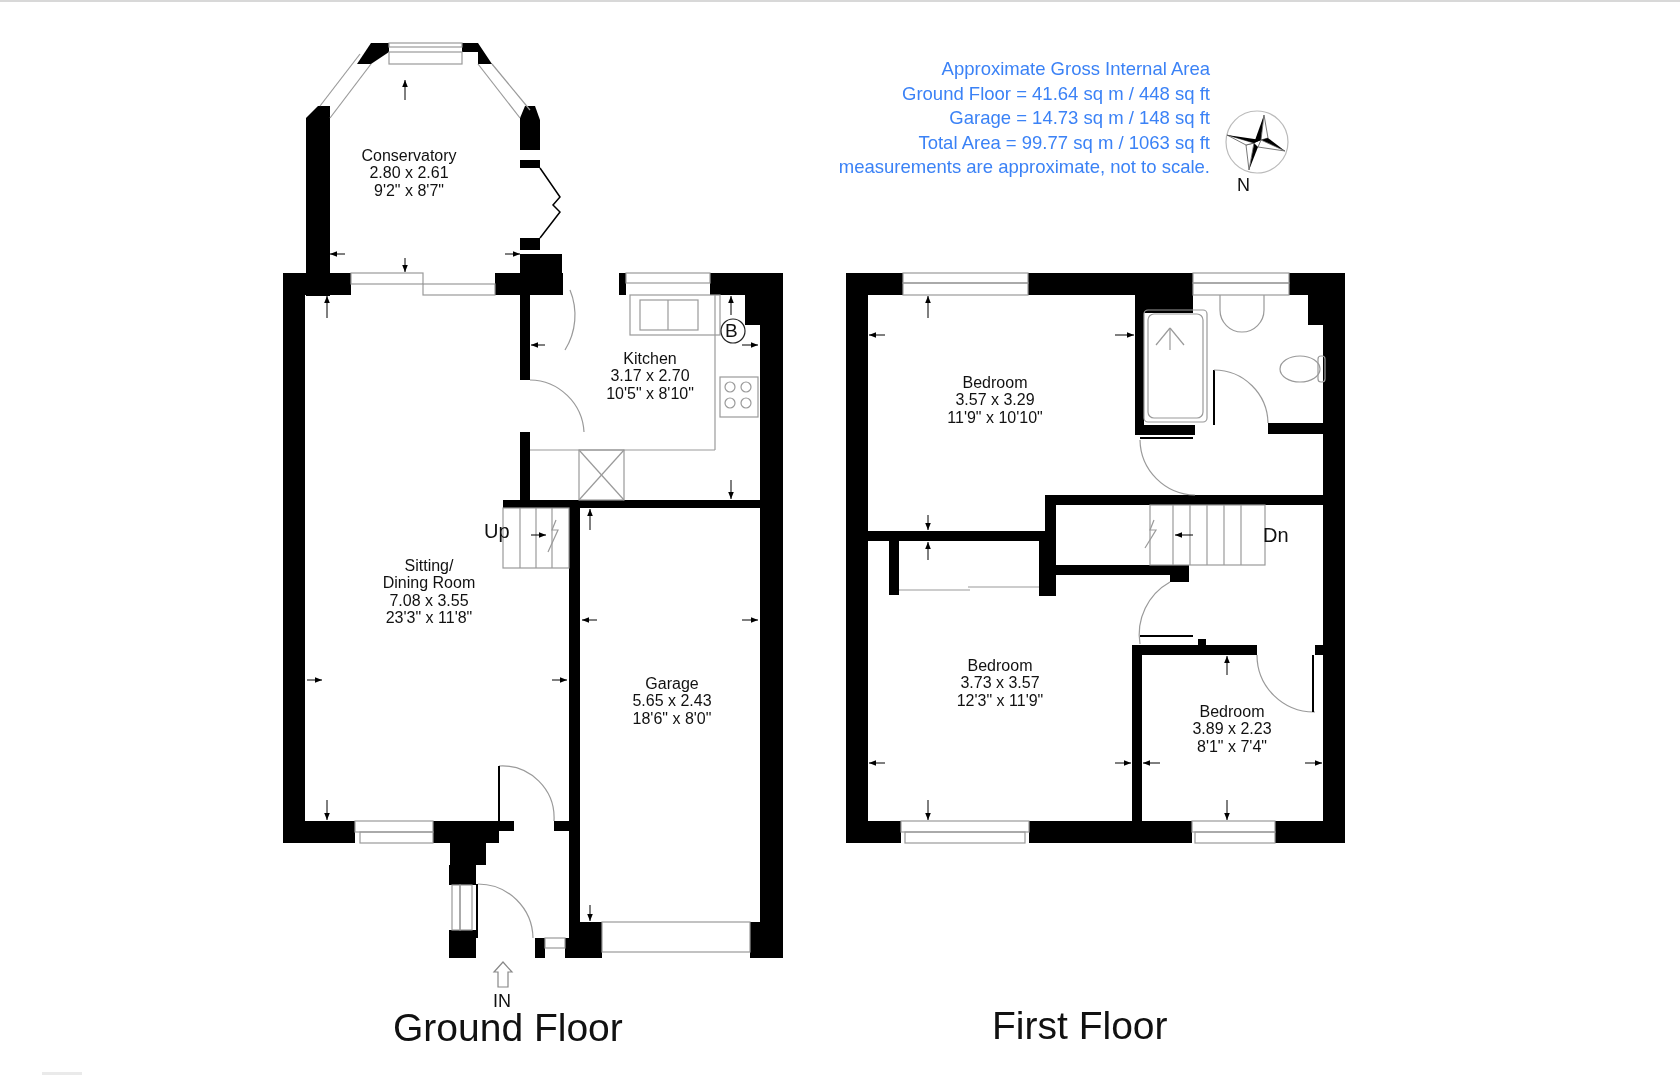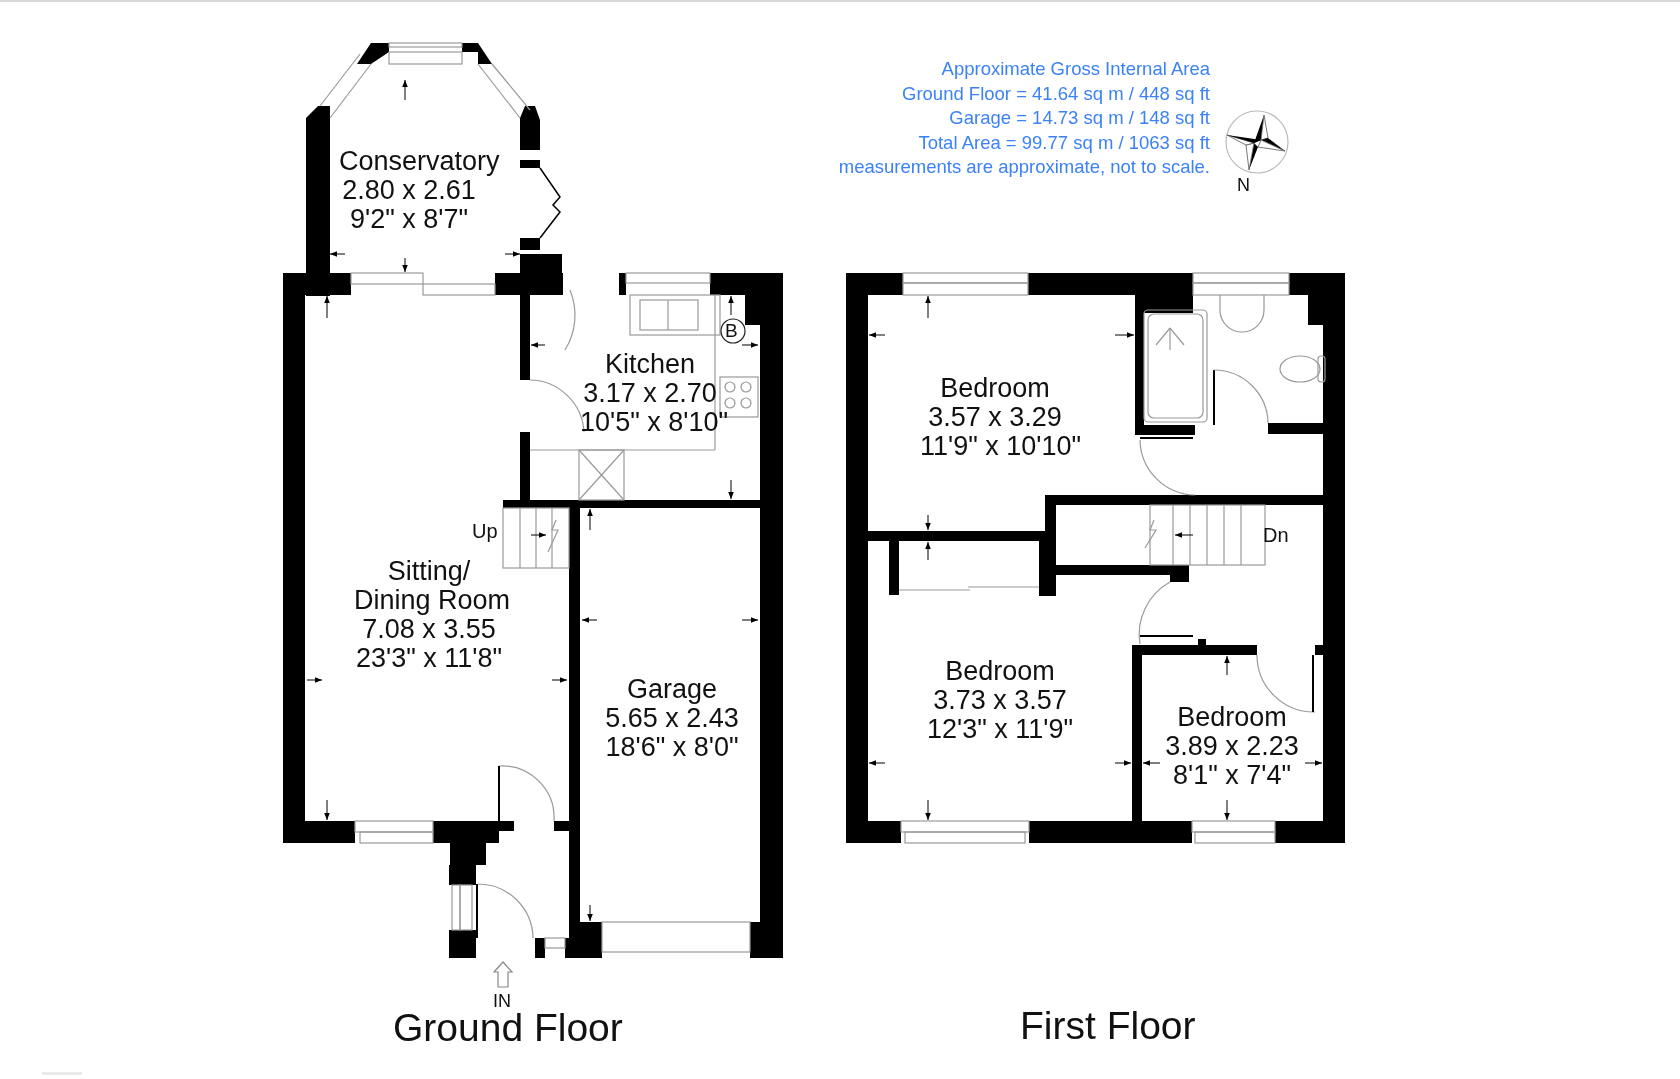--- a/index.html
+++ b/index.html
@@ -1,20 +1,20 @@
 <!DOCTYPE html>
 <html><head>
   <meta charset="utf-8">
   <style>
     html, body { margin: 0; padding: 0; background: #ffffff; }
     body { width: 1680px; height: 1079px; position: relative; overflow: hidden;
            font-family: "Liberation Sans", sans-serif; color: #111; }
     .topline { position: absolute; left: 0; top: 0; width: 1680px; height: 2px; background: #d8d8d8; }
     svg.plan { position: absolute; left: 0; top: 0; }
-    .lbl { position: absolute; text-align: center; line-height: 1.08; font-size: 27px; color: #111; white-space: nowrap; }
+    .lbl { position: absolute; text-align: center; line-height: 1.08; font-size: 16px; color: #111; white-space: nowrap; }
     .lbl div { display: block; }
     .info { position: absolute; left: 740px; top: 57px; width: 470px; text-align: right; font-size: 18.5px; line-height: 24.5px; color: #3b82f6; }
     .info .gap { margin-top: 3px; }
     .floor-title { position: absolute; font-size: 39px; color: #111; white-space: nowrap; }
     .small { position: absolute; font-size: 20px; color: #111; }
     .compass-n { position: absolute; font-size: 18px; color: #111; }
     .foot { position: absolute; left: 42px; top: 1072px; width: 40px; height: 3px; background: #eaeaea; }
   </style>
 </head>
 <body>
@@ -260,21 +260,21 @@
 
 <div class="small" style="left:725px; top:320px; font-size:19px;">B</div>
 
 <div class="lbl" style="left:354px; top:557px; width:150px;">
   <div>Sitting/</div>
   <div>Dining Room</div>
   <div>7.08 x 3.55</div>
   <div>23'3" x 11'8"</div>
 </div>
 
-<div class="small" style="left:472px; top:520px;">Up</div>
+<div class="small" style="left:484px; top:520px;">Up</div>
 
 <div class="lbl" style="left:602px; top:675px; width:140px;">
   <div>Garage</div>
   <div>5.65 x 2.43</div>
   <div>18'6" x 8'0"</div>
 </div>
 
 <div class="small" style="left:493px; top:991px; font-size:18px;">IN</div>
 
 <div class="floor-title" style="left:393px; top:1006px;">Ground Floor</div>
@@ -292,15 +292,15 @@
   <div>3.73 x 3.57</div>
   <div>12'3" x 11'9"</div>
 </div>
 
 <div class="lbl" style="left:1162px; top:703px; width:140px;">
   <div>Bedroom</div>
   <div>3.89 x 2.23</div>
   <div>8'1" x 7'4"</div>
 </div>
 
-<div class="floor-title" style="left:1020px; top:1004px;">First Floor</div>
+<div class="floor-title" style="left:992px; top:1004px;">First Floor</div>
 
 <div class="foot"></div>
 
 </body></html>

